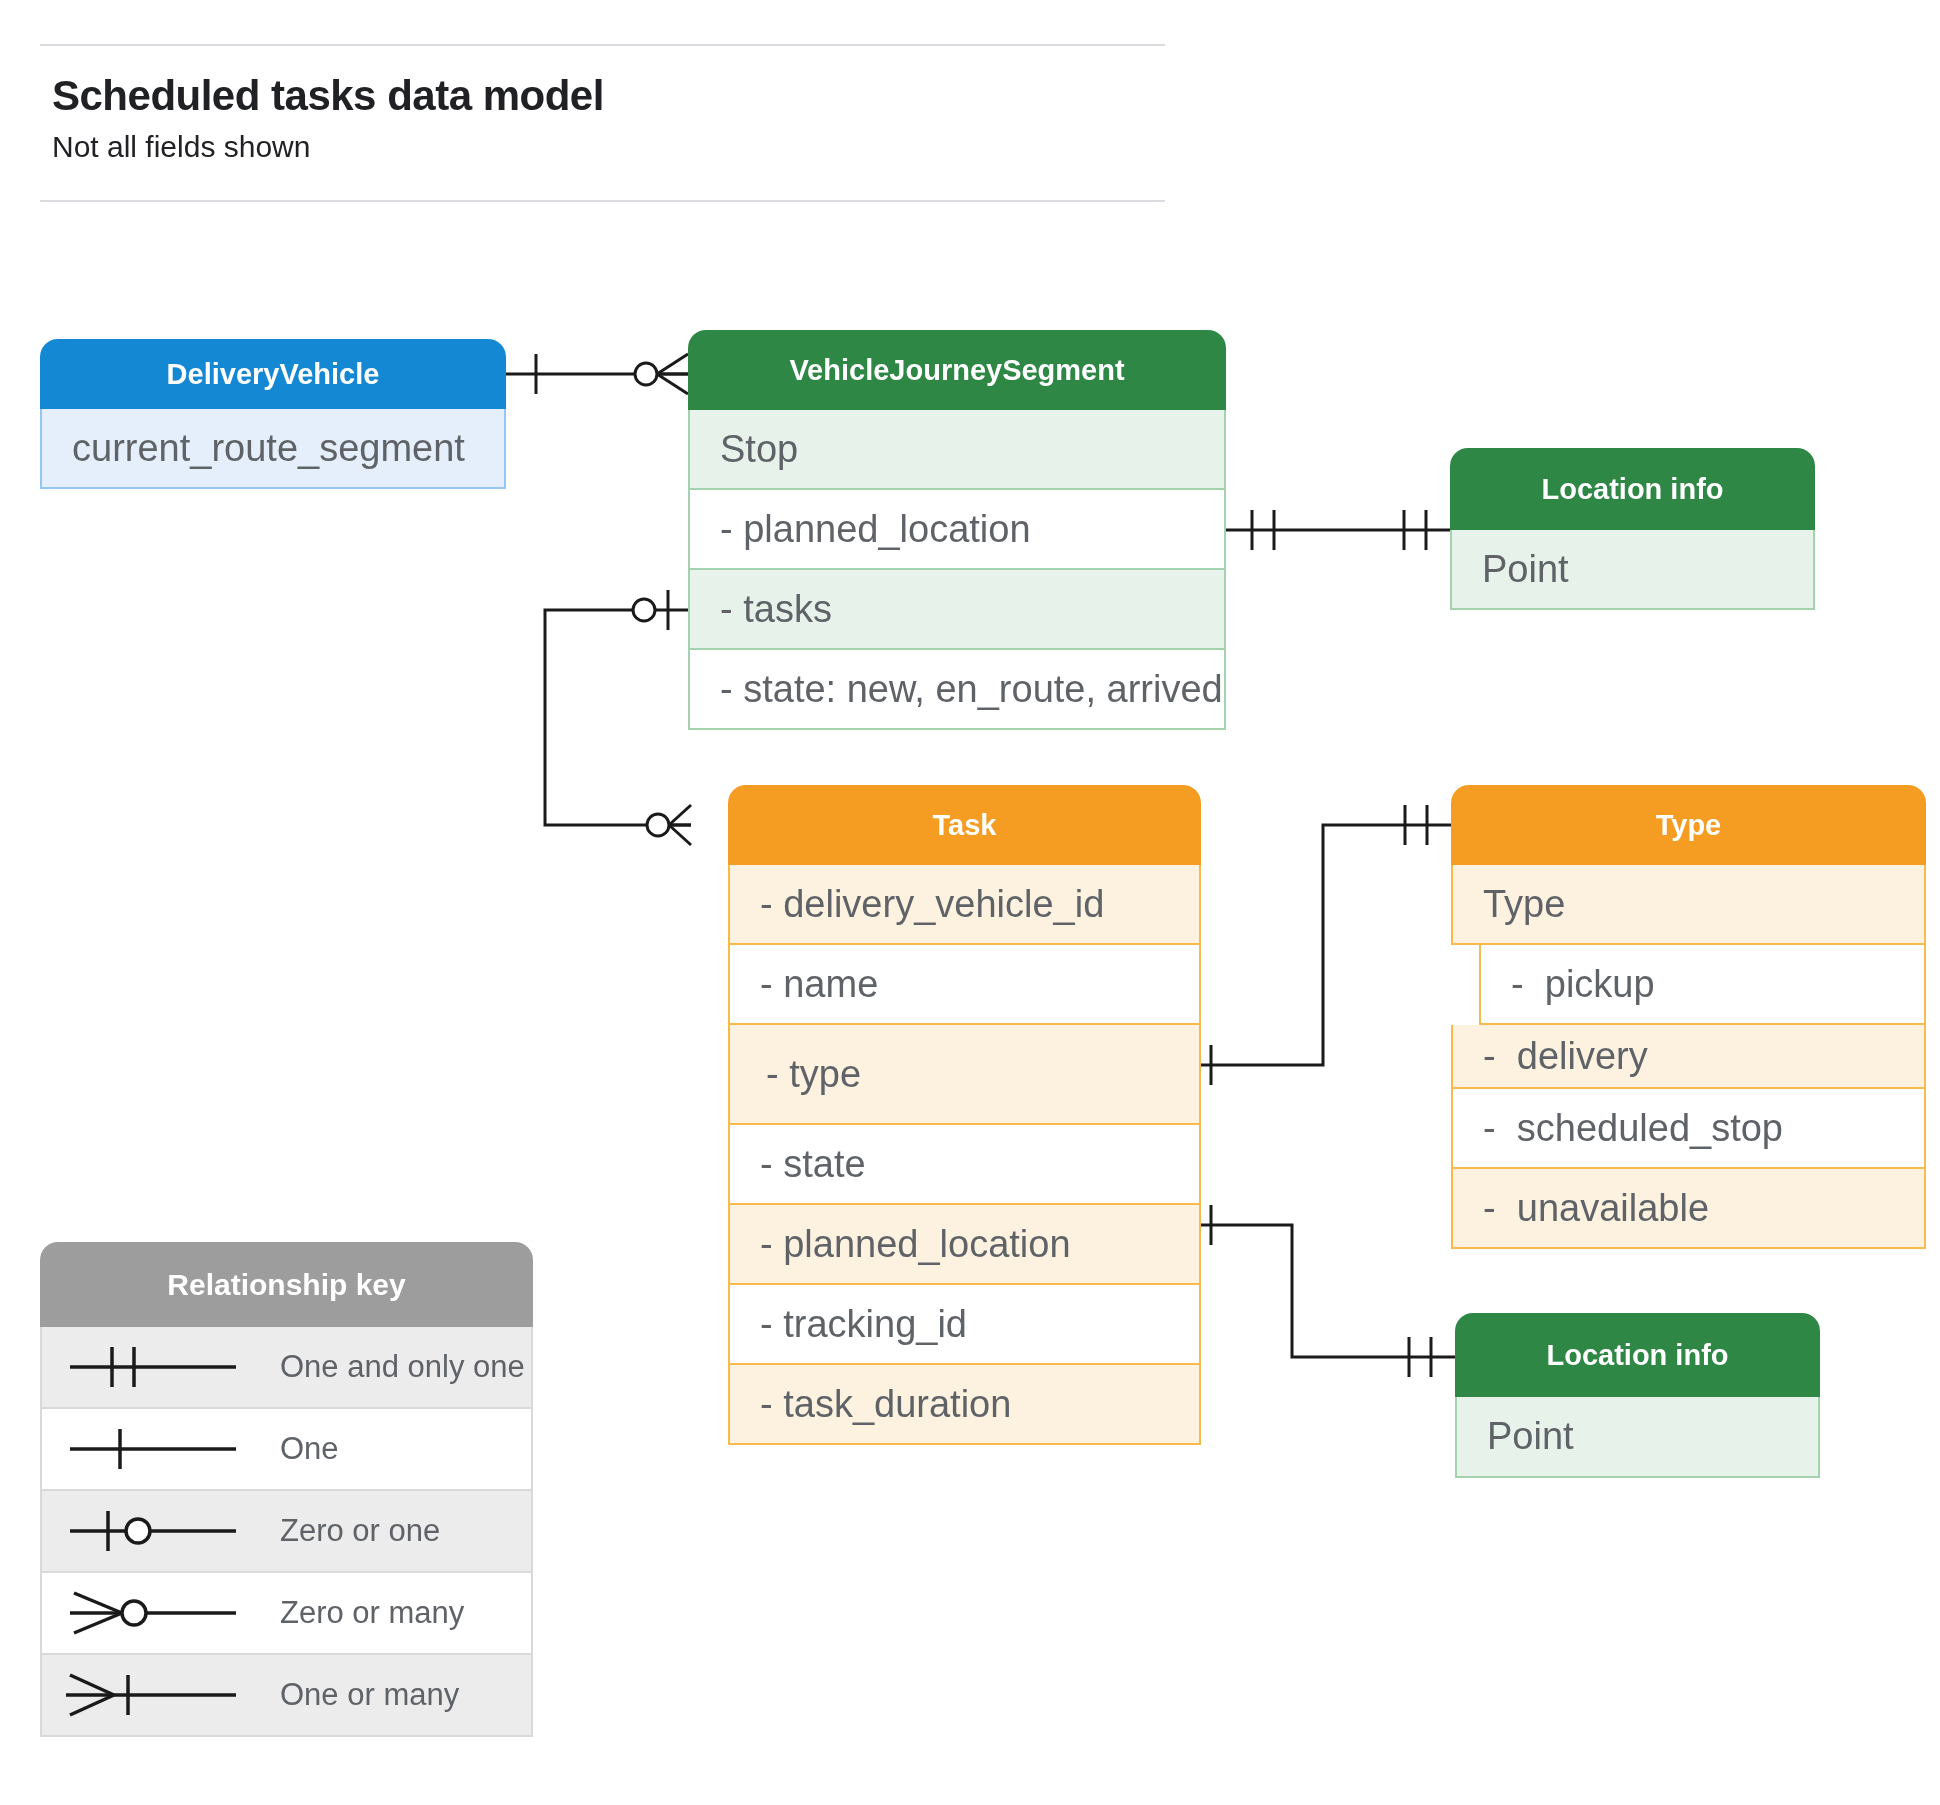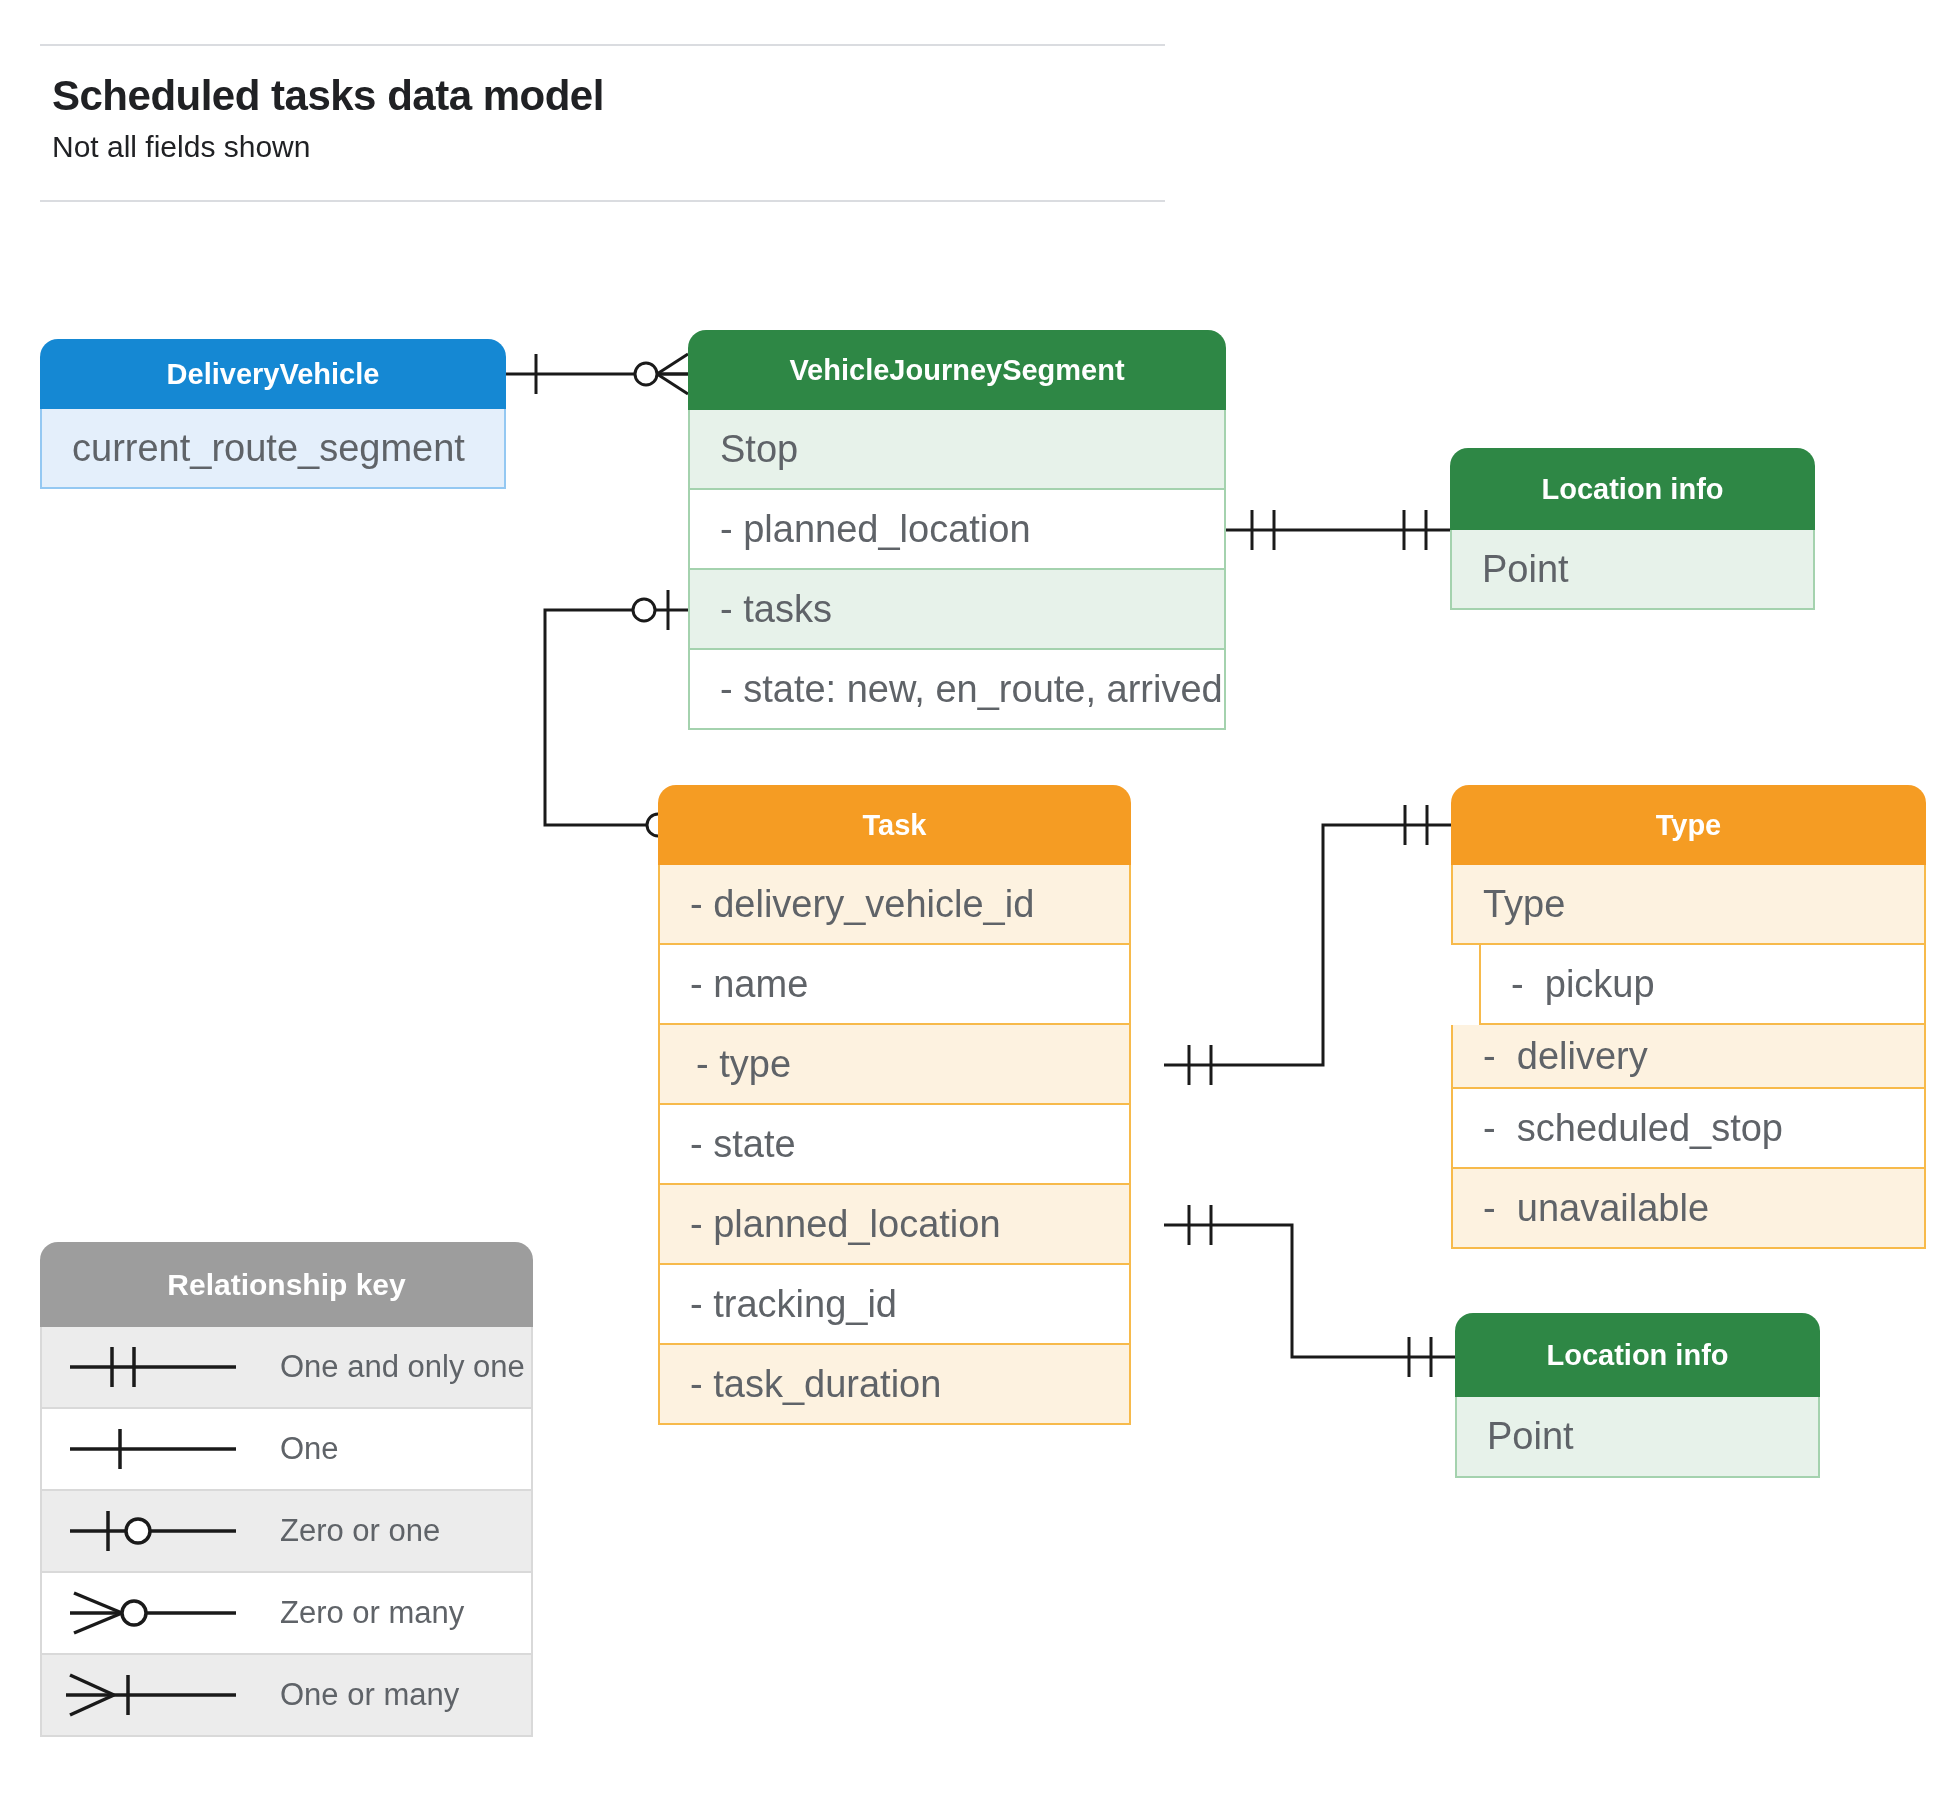--- a/index.html
+++ b/index.html
@@ -96,25 +96,25 @@
         <div class="entity-header" style="height: 80px; background: rgb(46, 135, 69);">VehicleJourneySegment</div>
         <div class="entity-row" style="height: 80px; background: rgb(231, 242, 234); border-color: rgb(164, 210, 174);">Stop</div>
         <div class="entity-row" style="height: 80px; background: rgb(255, 255, 255); border-color: rgb(164, 210, 174);">- planned_location</div>
         <div class="entity-row" style="height: 80px; background: rgb(231, 242, 234); border-color: rgb(164, 210, 174);">- tasks</div>
         <div class="entity-row" style="height: 80px; background: rgb(255, 255, 255); border-color: rgb(164, 210, 174);">- state: new, en_route, arrived</div>
       </div>
       <div class="entity" style="left: 1450px; top: 448px; width: 365px;">
         <div class="entity-header" style="height: 82px; background: rgb(46, 135, 69);">Location info</div>
         <div class="entity-row" style="height: 80px; background: rgb(231, 242, 234); border-color: rgb(164, 210, 174);">Point</div>
       </div>
-      <div class="entity" style="left: 658px; top: 785px; width: 473px;">
+      <div class="entity" style="left: 728px; top: 785px; width: 473px;">
         <div class="entity-header" style="height: 80px; background: rgb(245, 156, 35);">Task</div>
         <div class="entity-row" style="height: 80px; background: rgb(253, 242, 224); border-color: rgb(247, 186, 75);">- delivery_vehicle_id</div>
         <div class="entity-row" style="height: 80px; background: rgb(255, 255, 255); border-color: rgb(247, 186, 75);">- name</div>
-        <div class="entity-row" style="height: 80px; background: rgb(253, 242, 224); border-color: rgb(247, 186, 75); padding-left: 36px;">- type</div>
+        <div class="entity-row" style="height: 100px; background: rgb(253, 242, 224); border-color: rgb(247, 186, 75); padding-left: 36px;">- type</div>
         <div class="entity-row" style="height: 80px; background: rgb(255, 255, 255); border-color: rgb(247, 186, 75);">- state</div>
         <div class="entity-row" style="height: 80px; background: rgb(253, 242, 224); border-color: rgb(247, 186, 75);">- planned_location</div>
         <div class="entity-row" style="height: 80px; background: rgb(255, 255, 255); border-color: rgb(247, 186, 75);">- tracking_id</div>
         <div class="entity-row" style="height: 80px; background: rgb(253, 242, 224); border-color: rgb(247, 186, 75);">- task_duration</div>
       </div>
       <div class="entity" style="left: 1451px; top: 785px; width: 475px;">
         <div class="entity-header" style="height: 80px; background: rgb(245, 156, 35);">Type</div>
         <div class="entity-row" style="height: 80px; background: rgb(253, 242, 224); border-color: rgb(247, 186, 75);">Type</div>
         <div class="entity-row" style="height: 80px; background: rgb(255, 255, 255); border-color: rgb(247, 186, 75); margin-left: 28px;">-  pickup</div>
         <div class="entity-row" style="height: 64px; background: rgb(253, 242, 224); border-color: rgb(247, 186, 75);">-  delivery</div>

